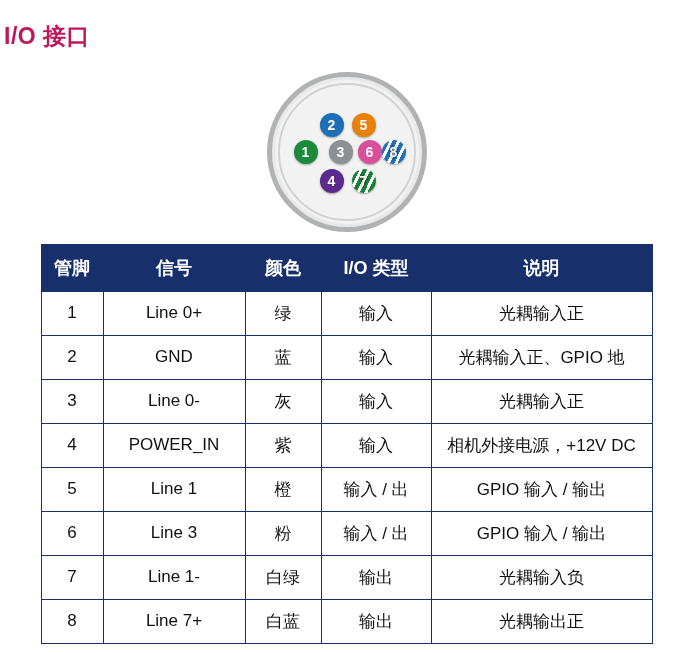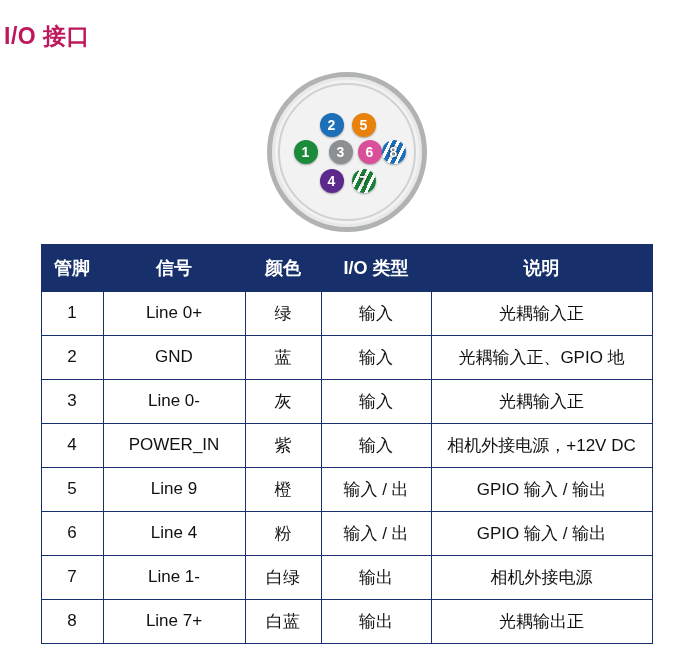--- a/index.html
+++ b/index.html
@@ -160,38 +160,38 @@
       </tr>
       <tr>
         <td>4</td>
         <td>POWER_IN</td>
         <td>紫</td>
         <td>输入</td>
         <td>相机外接电源，+12V DC</td>
       </tr>
       <tr>
         <td>5</td>
-        <td>Line 9</td>
+        <td>Line 1</td>
         <td>橙</td>
         <td>输入 / 出</td>
         <td>GPIO 输入 / 输出</td>
       </tr>
       <tr>
         <td>6</td>
-        <td>Line 4</td>
+        <td>Line 3</td>
         <td>粉</td>
         <td>输入 / 出</td>
         <td>GPIO 输入 / 输出</td>
       </tr>
       <tr>
         <td>7</td>
         <td>Line 1-</td>
         <td>白绿</td>
         <td>输出</td>
-        <td>相机外接电源</td>
+        <td>光耦输入负</td>
       </tr>
       <tr>
         <td>8</td>
         <td>Line 7+</td>
         <td>白蓝</td>
         <td>输出</td>
         <td>光耦输出正</td>
       </tr>
     </tbody>
 </table>

